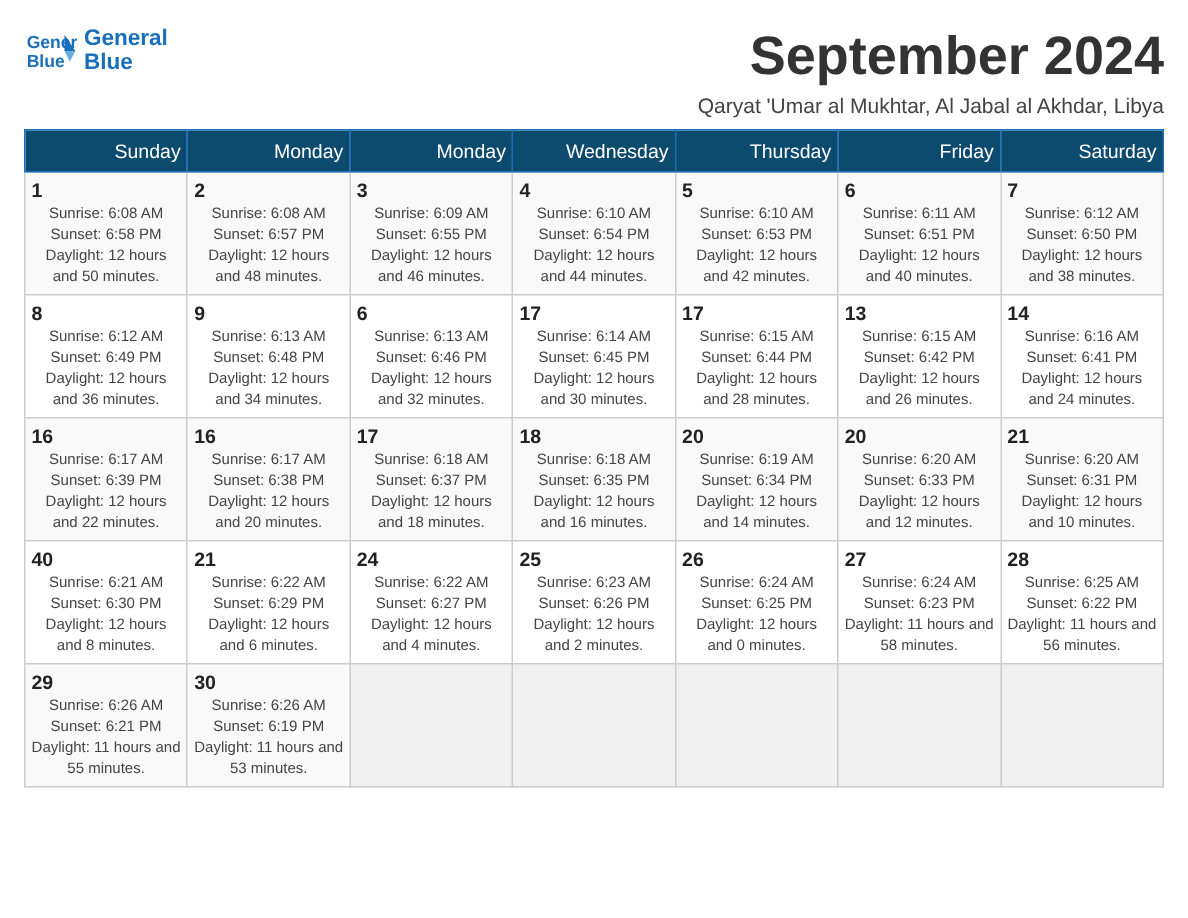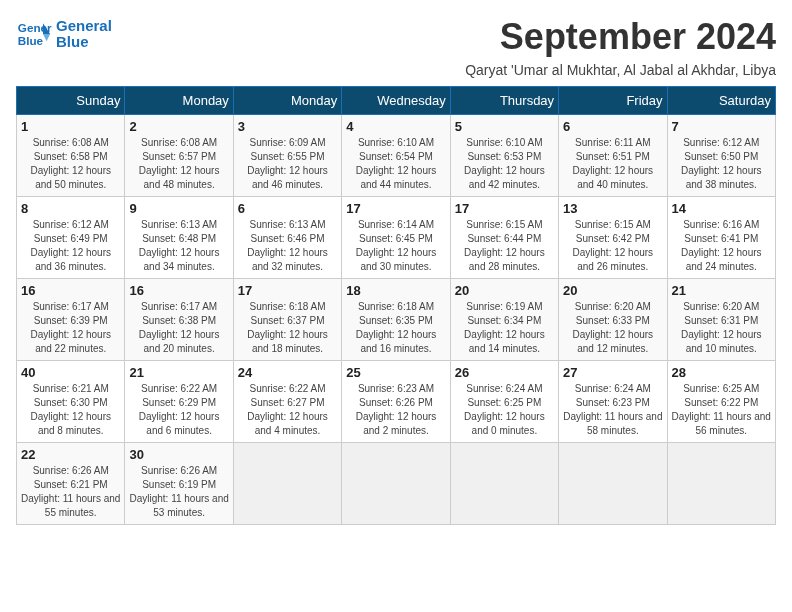--- a/index.html
+++ b/index.html
@@ -232,21 +232,21 @@
           <span class="day-number">27</span>
           <div class="day-info">Sunrise: 6:24 AM<br>Sunset: 6:23 PM<br>Daylight: 11 hours and 58 minutes.</div>
         </td>
         <td>
           <span class="day-number">28</span>
           <div class="day-info">Sunrise: 6:25 AM<br>Sunset: 6:22 PM<br>Daylight: 11 hours and 56 minutes.</div>
         </td>
       </tr>
       <tr>
         <td>
-          <span class="day-number">22</span>
+          <span class="day-number">29</span>
           <div class="day-info">Sunrise: 6:26 AM<br>Sunset: 6:21 PM<br>Daylight: 11 hours and 55 minutes.</div>
         </td>
         <td>
           <span class="day-number">30</span>
           <div class="day-info">Sunrise: 6:26 AM<br>Sunset: 6:19 PM<br>Daylight: 11 hours and 53 minutes.</div>
         </td>
         <td class="empty-cell"></td>
         <td class="empty-cell"></td>
         <td class="empty-cell"></td>
         <td class="empty-cell"></td>

